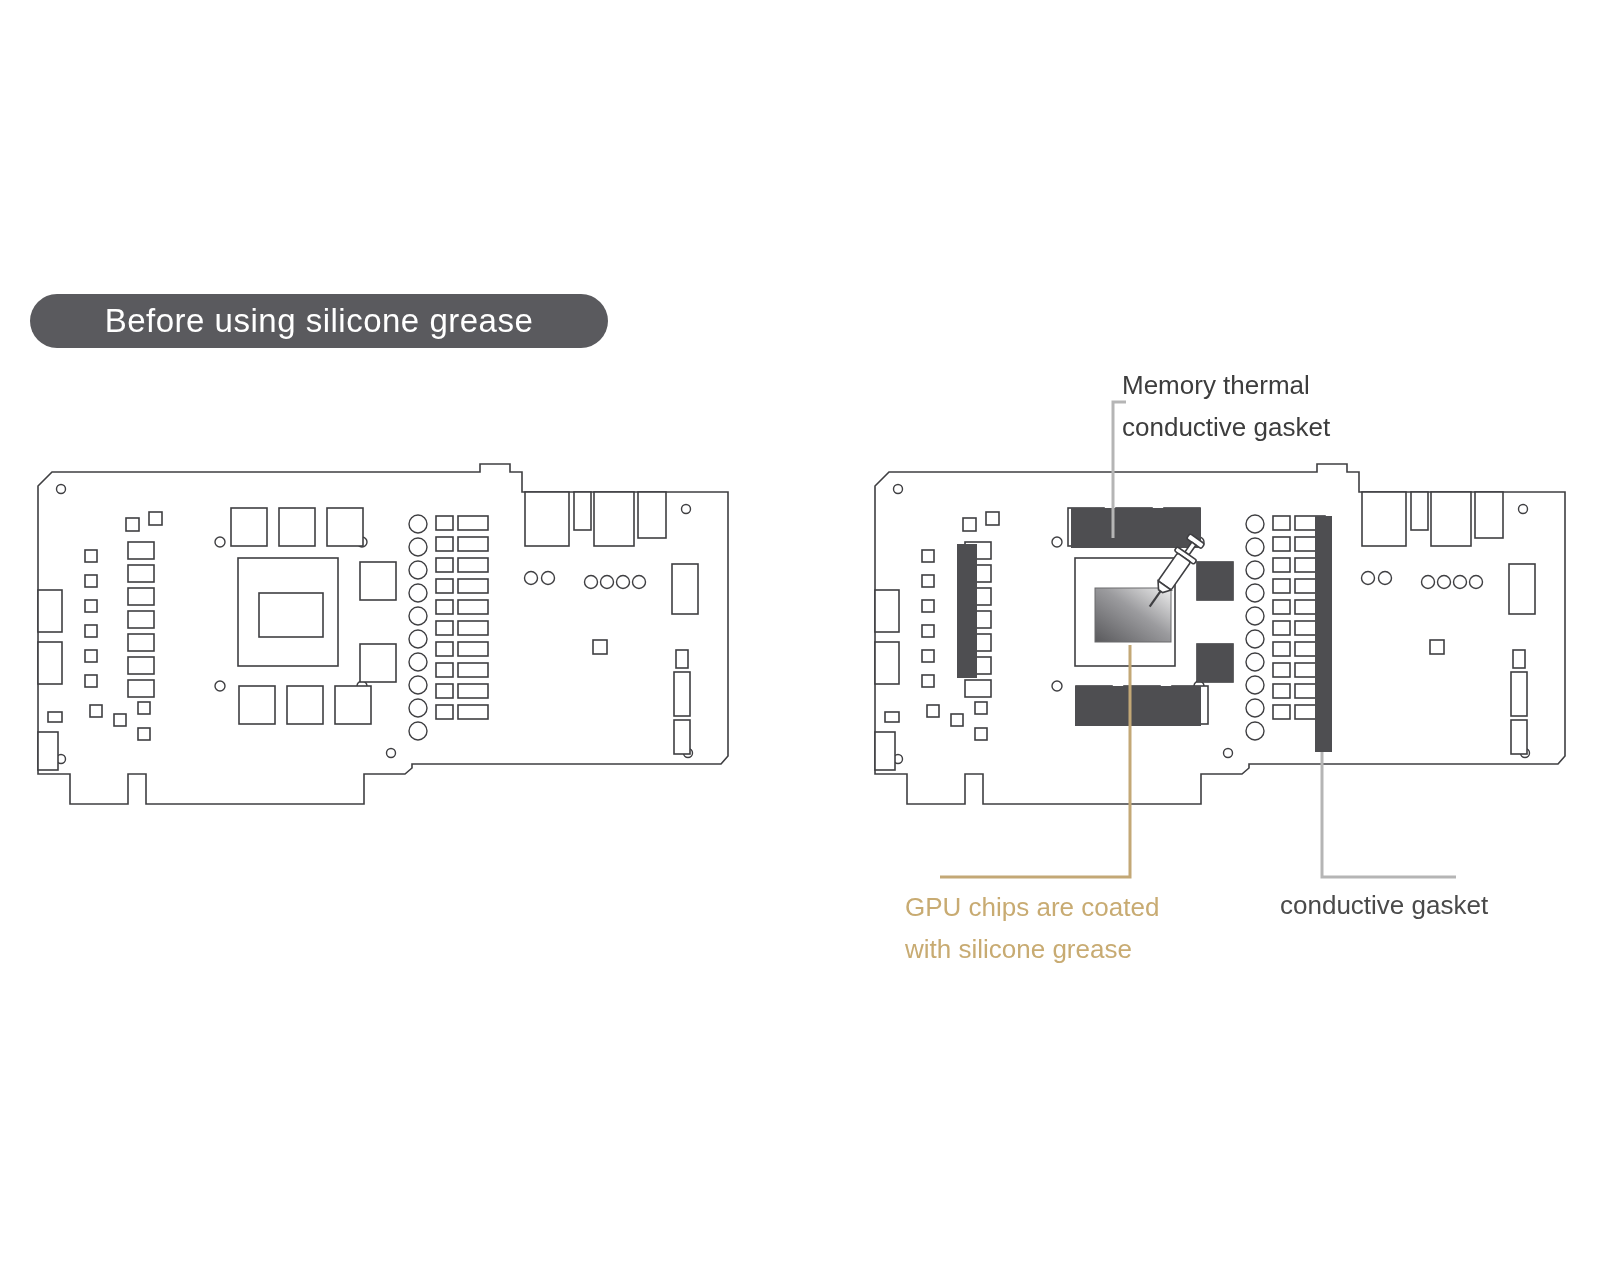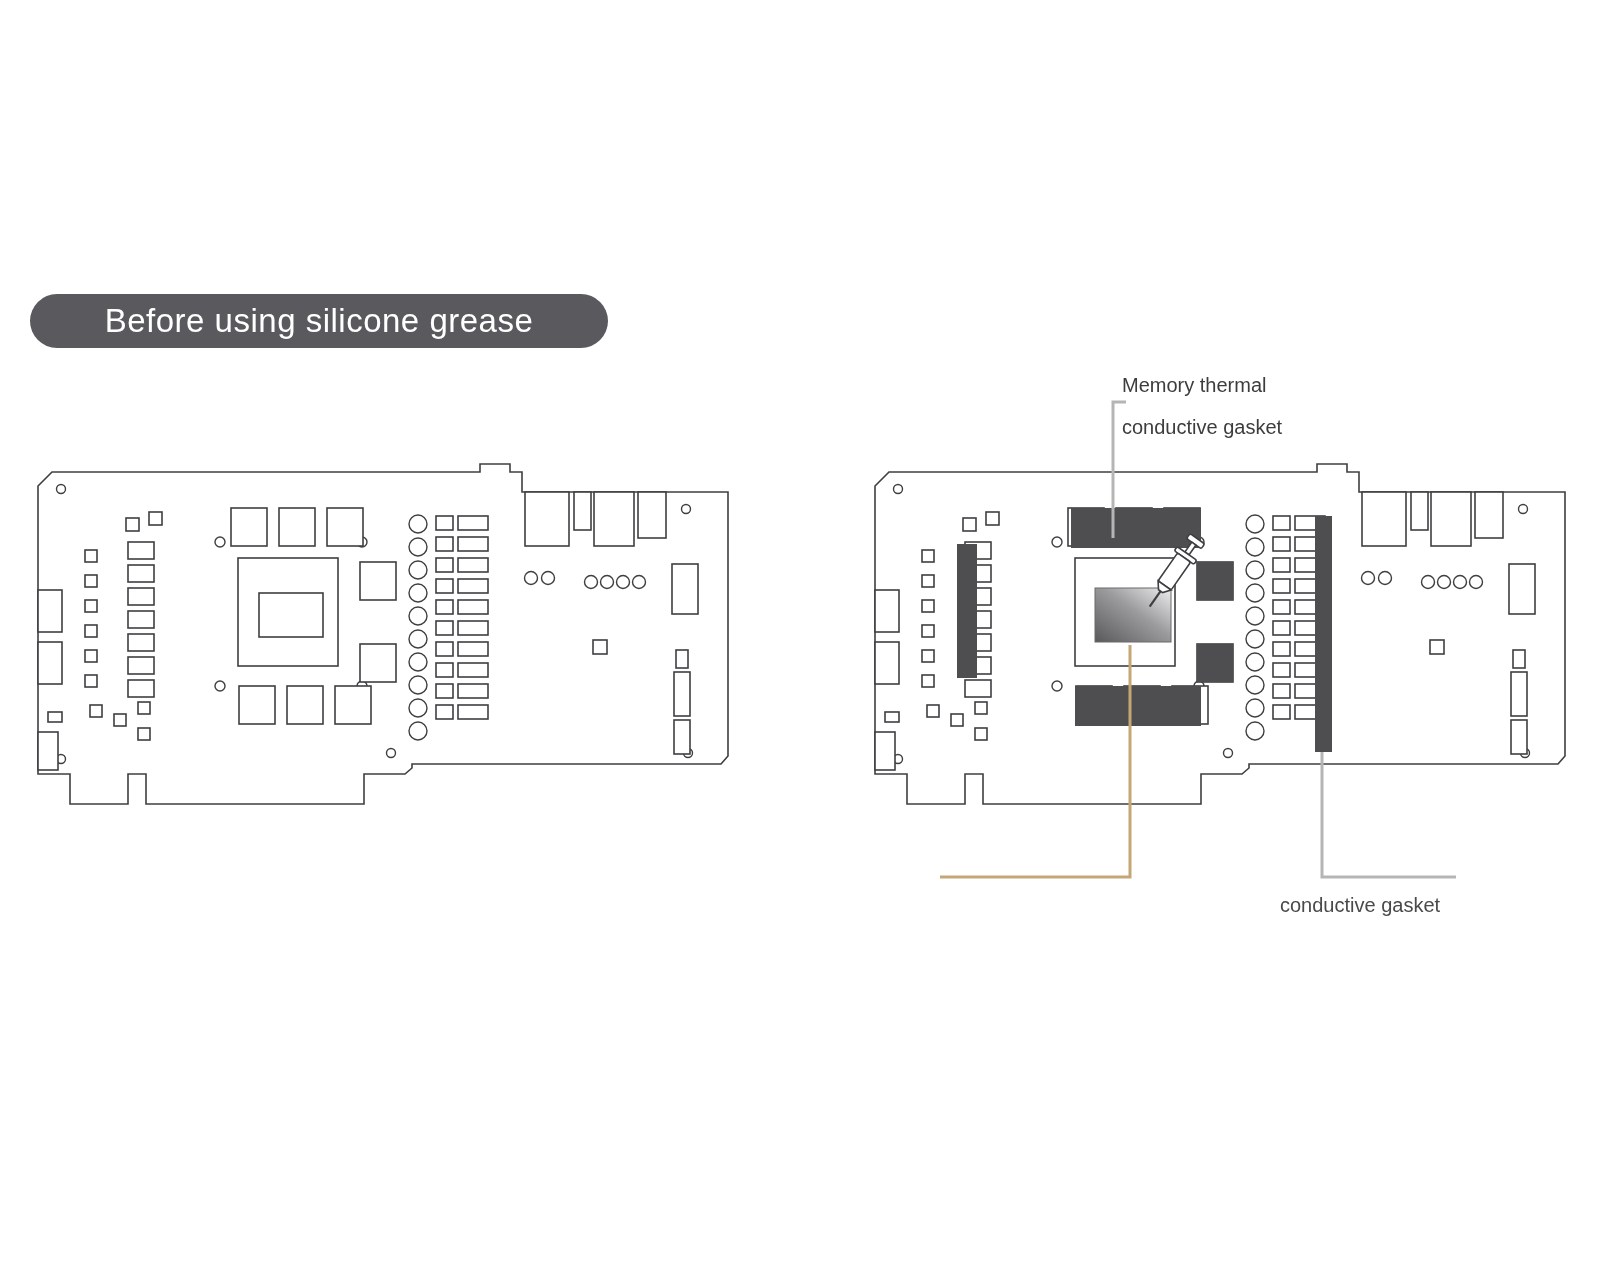--- a/index.html
+++ b/index.html
@@ -20,21 +20,21 @@
 
   .pill{
     position:absolute;height:54px;border-radius:30px;
     background:var(--pill-bg);color:var(--pill-text);
     display:flex;align-items:center;justify-content:center;
     font-size:33px;letter-spacing:0.5px;font-weight:400;
   }
   .pill-before{left:30px;top:294px;width:578px;}
   .pill-after{left:903px;top:294px;width:556px;}
 
-  .annotation{position:absolute;font-size:20px;line-height:42px;white-space:nowrap;}
+  .annotation{position:absolute;font-size:26px;line-height:42px;white-space:nowrap;}
   .annotation-memory{left:1122px;top:364px;color:var(--memory-text);}
   .annotation-gpu{left:905px;top:886px;color:var(--gold-text);}
   .annotation-mos{left:1280px;top:884px;color:var(--mos-text);}
 
   
   .art{fill:#ffffff;stroke:var(--line-art);stroke-width:1.6;}
   .hole{fill:#ffffff;stroke:var(--line-art);stroke-width:1.4;}
   .gasket{fill:var(--gasket-fill);stroke:none;}
   .leader-gray{fill:none;stroke:var(--annotation-gray);stroke-width:3;}
   .leader-gold{fill:none;stroke:var(--gold-line);stroke-width:3;}
@@ -187,19 +187,21 @@
   <div class="pill pill-before">
     <span>Before using silicone grease</span>
   </div>
 
   <div class="annotation annotation-memory">
     <div>Memory thermal</div>
     <div>conductive gasket</div>
   </div>
 
   <div class="annotation annotation-gpu">
+    <div>GPU chips are coated</div>
+    <div>with silicone grease</div>
   </div>
 
   <div class="annotation annotation-mos">
     <div>conductive gasket</div>
   </div>
 
 </div>
 
 </body></html>

